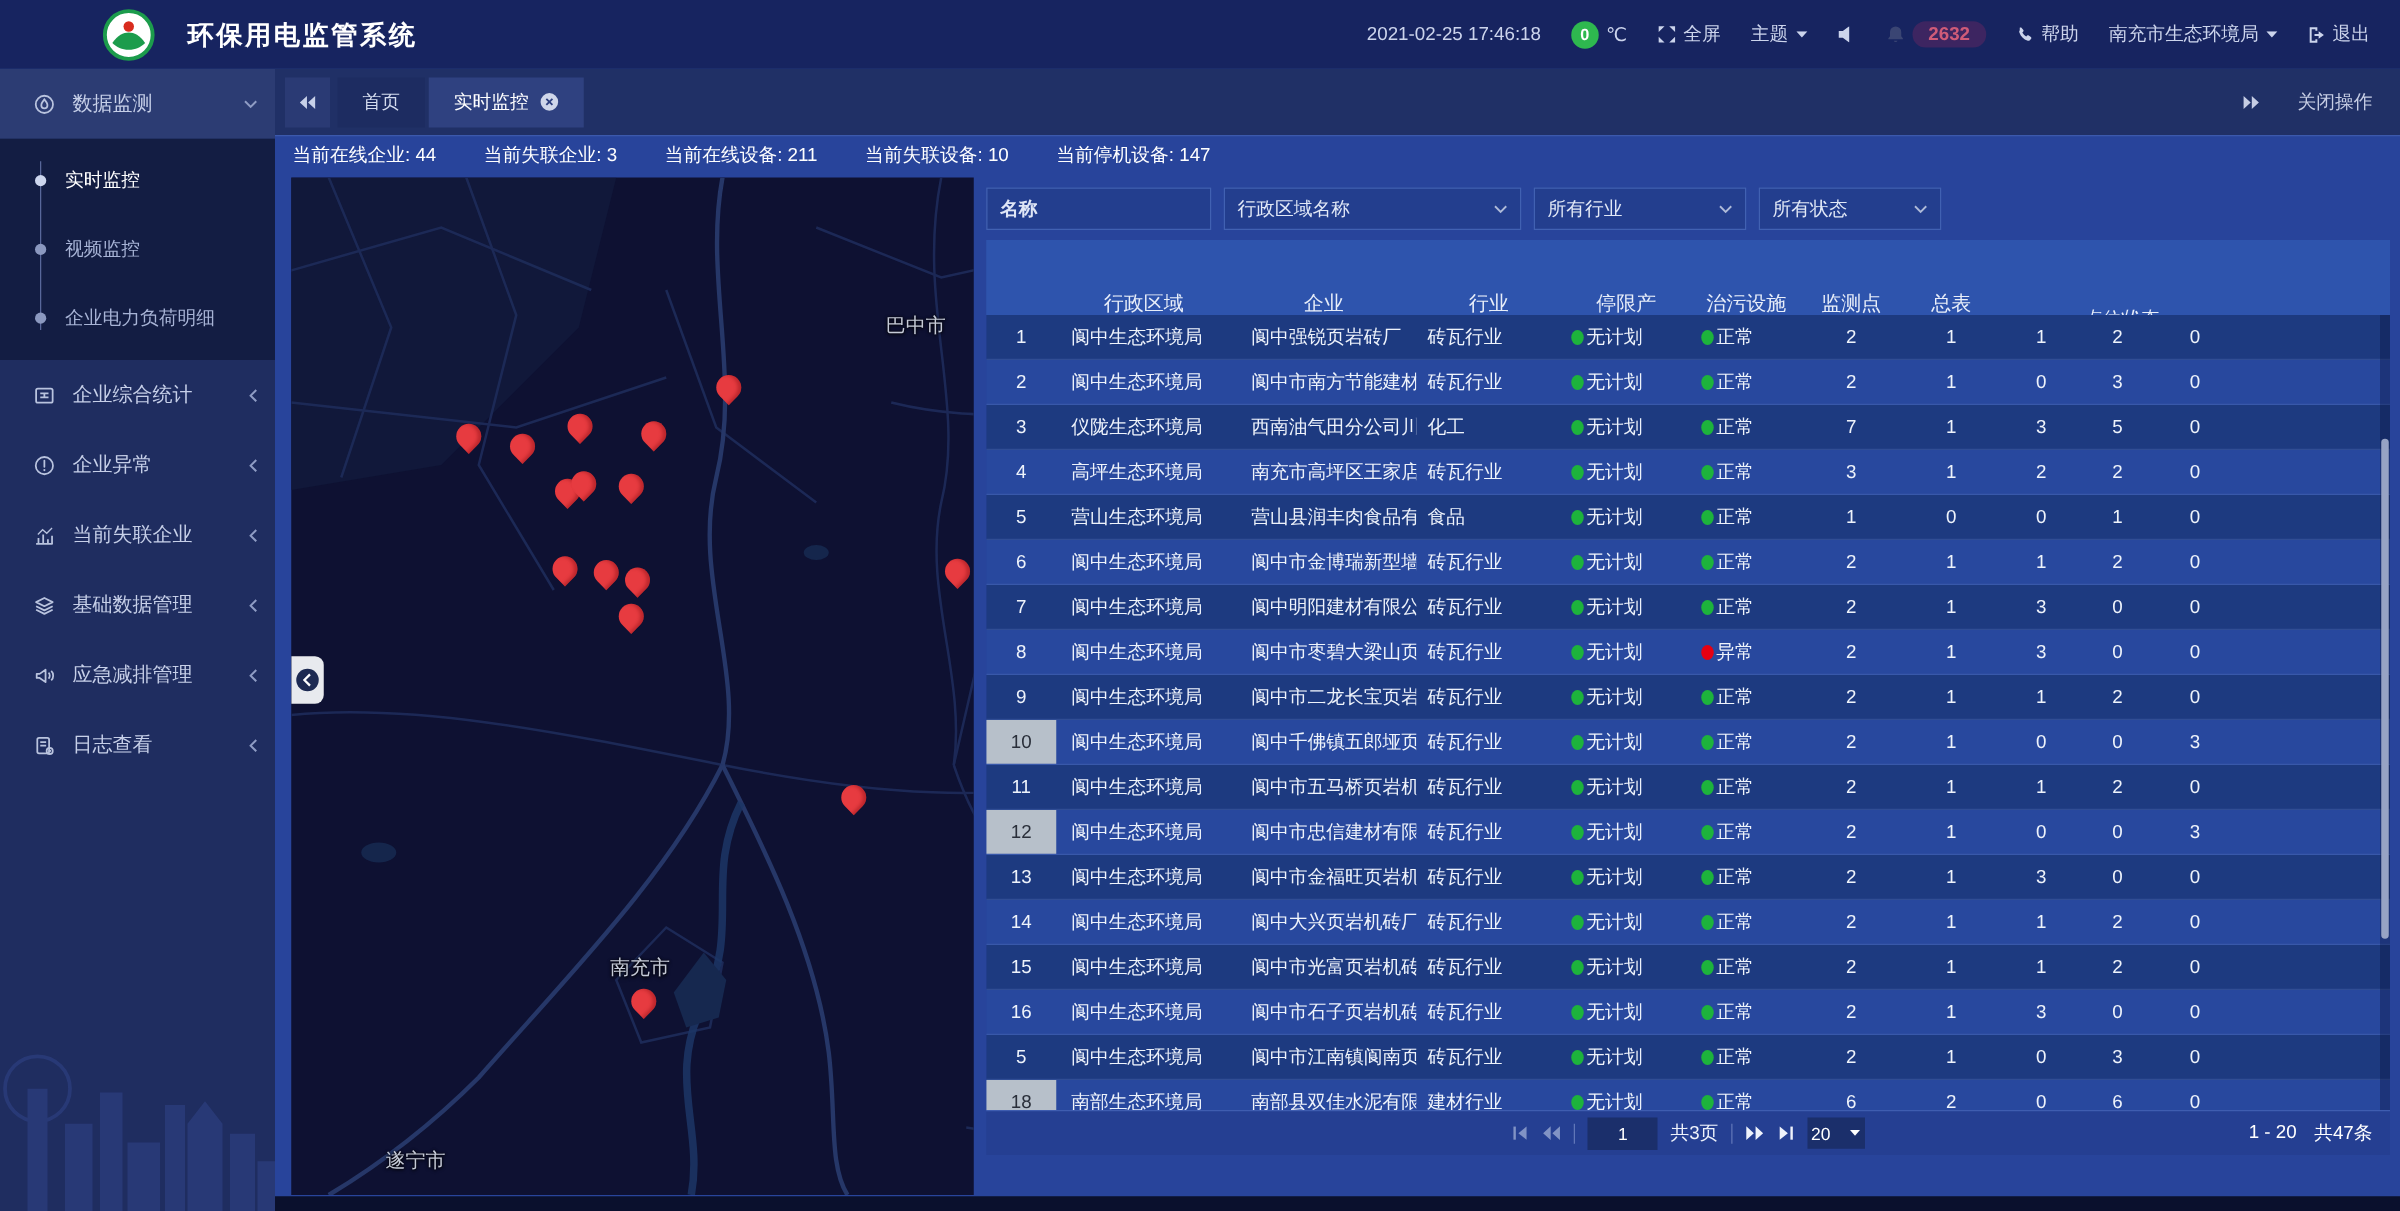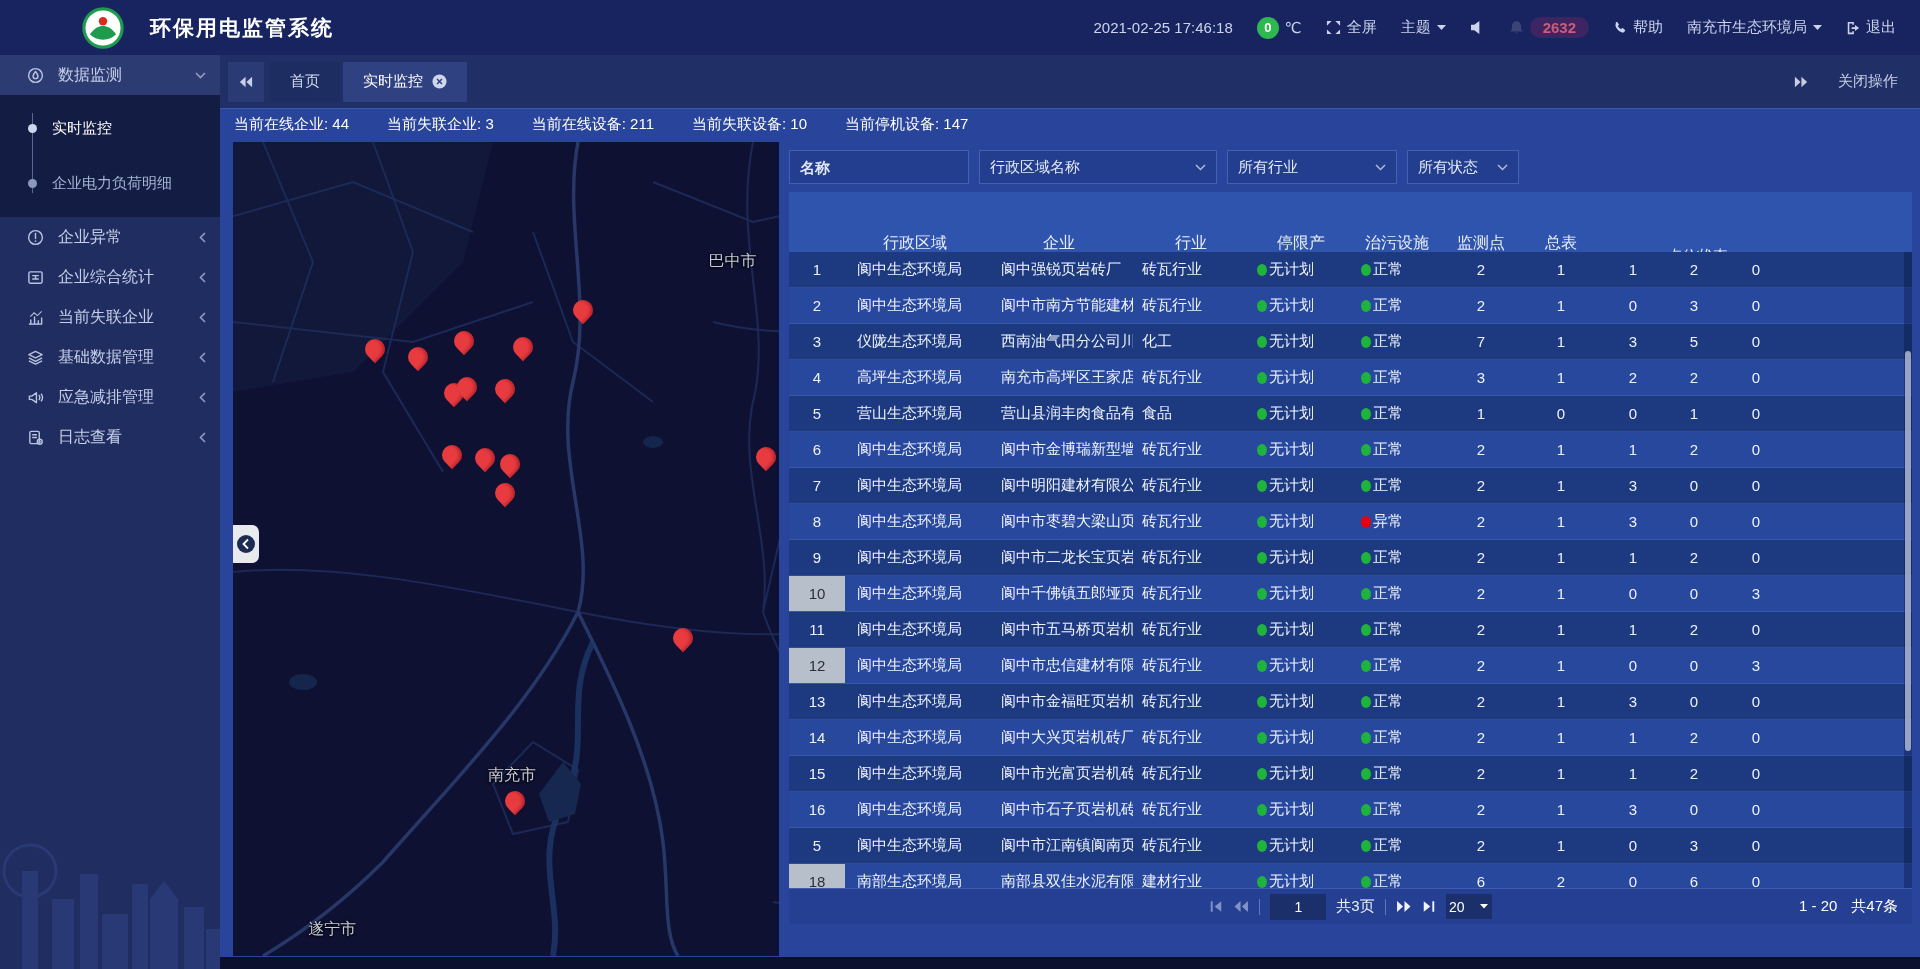--- a/index.html
+++ b/index.html
@@ -23,21 +23,21 @@
   .badge-pill { background:rgba(150,40,100,.30); color:#cf5b78; font-weight:bold; border-radius:12px; padding:2px 13px; font-size:15px; }
   .bell { color:#3a4573; display:flex; }
   .icon { display:inline-flex; align-items:center; }
 
   
   .main { display:flex; height:914px; }
   .sidebar { width:220px; background:var(--c-side); flex:none; position:relative; overflow:hidden; }
   .content { flex:1; display:flex; flex-direction:column; min-width:0; }
 
   
-  .mitem { height:40px; display:flex; align-items:center; padding:0 14px 0 27px; color:#c6cfe8; font-size:16px; cursor:pointer; position:relative; }
+  .mitem { height:56px; display:flex; align-items:center; padding:0 14px 0 27px; color:#c6cfe8; font-size:16px; cursor:pointer; position:relative; }
   .mitem.open { background:var(--c-side-active); }
   .micon { width:17px; margin-right:14px; display:inline-flex; color:#b9c3de; }
   .mlabel { flex:1; }
   .mchev { color:#8f9cc4; display:inline-flex; }
   .submenu { background:var(--c-sub); position:relative; padding:6px 0; }
   .submenu::before { content:''; position:absolute; left:32px; top:18px; bottom:24px; width:1px; background:#58679a; }
   .sitem { height:55px; display:flex; align-items:center; padding-left:52px; color:#a7b3d5; font-size:15px; position:relative; cursor:pointer; }
   .sitem .sdot { position:absolute; left:28px; width:9px; height:9px; border-radius:50%; background:#8b98bf; }
   .sitem.active { color:#fff; }
   .sitem.active .sdot { background:#cdd6ee; }
@@ -62,21 +62,21 @@
   .pin { position:absolute; left:0; top:0; width:20px; height:20px; background:#e73b40; border-radius:50% 50% 50% 0; transform:translate(-50%,-90%) rotate(-45deg); box-shadow:inset -2px -2px 3px rgba(110,0,10,.35); }
   .map-collapse { position:absolute; left:0; top:47%; width:26px; height:38px; background:#e8eaee; border-radius:0 7px 7px 0; display:flex; align-items:center; justify-content:center; cursor:pointer; }
 
   
   .panel { flex:1; display:flex; flex-direction:column; position:relative; min-width:0; }
   .filters { display:flex; gap:10px; margin:8px 0; }
   .fbox { height:34px; background:#233e8e; border:1px solid var(--c-line); color:#e2e9f7; font-size:15px; display:flex; align-items:center; justify-content:space-between; padding:0 10px; }
   .fbox .chev { color:#aebad8; display:inline-flex; }
   input.fbox { width:180px; outline:none;font-weight:bold; }
   input.fbox::placeholder { color:#dfe6f6; opacity:1; }
-  .sel-region { width:238px;gap:46px; } .sel-industry { width:170px; } .sel-status { width:112px; }
+  .sel-region { width:238px;gap:46px; } .sel-industry { width:170px; } .sel-status { width:146px; }
 
   .thead { display:grid; grid-template-columns:var(--cols); height:60px; background:var(--c-head); color:#e8eef9; font-size:16px; align-items:center; }
   .hc { text-align:center; }
   .group { grid-column:9/12; display:flex; flex-direction:column; justify-content:center; height:100%; padding-top:4px; }
   .glabel { font-style:italic; text-align:center; height:26px; line-height:26px; font-size:15px;margin-top:47px; }
   .gsub { display:grid; grid-template-columns:64px 58px 66px; height:26px; line-height:26px; text-align:center; }
 
   .tbody { height:636px; overflow:hidden; }
   .trow { display:grid; grid-template-columns:var(--cols); height:36px; align-items:center; font-size:15px; color:#eef3fb; border-bottom:1px solid rgba(100,130,200,.28); cursor:pointer; }
   .trow.odd { background:var(--c-row-dark); }
@@ -202,46 +202,50 @@
               </svg>
             </span>
   </div>
           <div class="submenu">
             <div class="sitem active">
       <span class="sdot"></span>
       <span>实时监控</span>
     </div>
             <div class="sitem ">
       <span class="sdot"></span>
+      <span>视频监控</span>
+    </div>
+            <div class="sitem ">
+      <span class="sdot"></span>
       <span>企业电力负荷明细</span>
     </div>
           </div>
           <div class="mitem ">
     <span class="micon icon">
               <svg viewBox="0 0 18 18" width="17" height="17" fill="none" stroke="currentColor" stroke-width="1.5">
+                <rect x="2" y="3" width="14" height="12" rx="1.5"></rect>
+                <path d="M5.5 7h7M5.5 10.5h7M9 7v3.5"></path>
+              </svg>
+            </span>
+    <span class="mlabel">企业综合统计</span>
+    <span class="mchev icon">
+              <svg width="7" height="11" viewBox="0 0 7 11" fill="none" stroke="currentColor" stroke-width="1.6">
+                <path d="M6 1L1.5 5.5 6 10"></path>
+              </svg>
+            </span>
+  </div>
+          <div class="mitem ">
+    <span class="micon icon">
+              <svg viewBox="0 0 18 18" width="17" height="17" fill="none" stroke="currentColor" stroke-width="1.5">
                 <circle cx="9" cy="9" r="7.3"></circle>
                 <path d="M9 4.8v5.2" stroke-linecap="round"></path>
                 <circle cx="9" cy="12.8" r="0.9" fill="currentColor" stroke="none"></circle>
               </svg>
             </span>
     <span class="mlabel">企业异常</span>
-    <span class="mchev icon">
-              <svg width="7" height="11" viewBox="0 0 7 11" fill="none" stroke="currentColor" stroke-width="1.6">
-                <path d="M6 1L1.5 5.5 6 10"></path>
-              </svg>
-            </span>
-  </div>
-          <div class="mitem ">
-    <span class="micon icon">
-              <svg viewBox="0 0 18 18" width="17" height="17" fill="none" stroke="currentColor" stroke-width="1.5">
-                <rect x="2" y="3" width="14" height="12" rx="1.5"></rect>
-                <path d="M5.5 7h7M5.5 10.5h7M9 7v3.5"></path>
-              </svg>
-            </span>
-    <span class="mlabel">企业综合统计</span>
     <span class="mchev icon">
               <svg width="7" height="11" viewBox="0 0 7 11" fill="none" stroke="currentColor" stroke-width="1.6">
                 <path d="M6 1L1.5 5.5 6 10"></path>
               </svg>
             </span>
   </div>
           <div class="mitem ">
     <span class="micon icon">
               <svg viewBox="0 0 18 18" width="17" height="17" fill="none" stroke="currentColor" stroke-width="1.5">
                 <path d="M2 16h14"></path>

